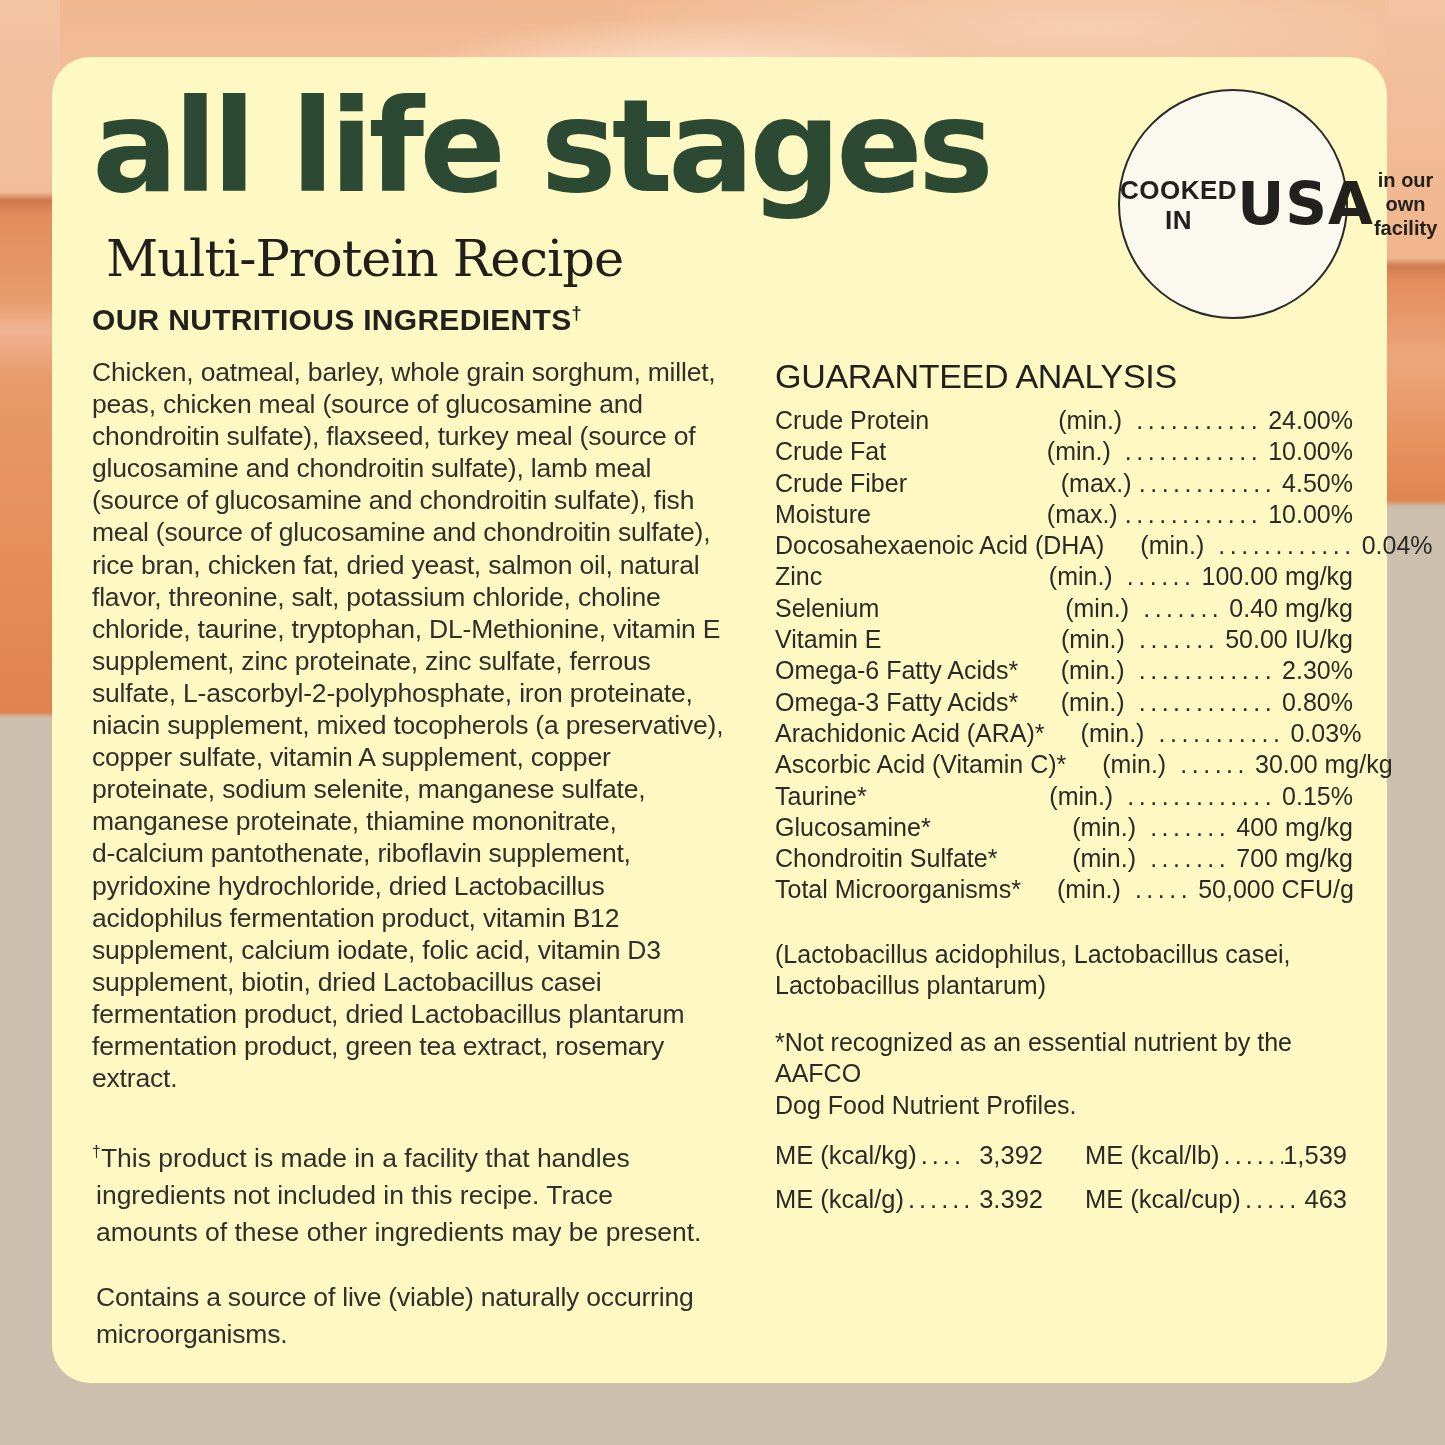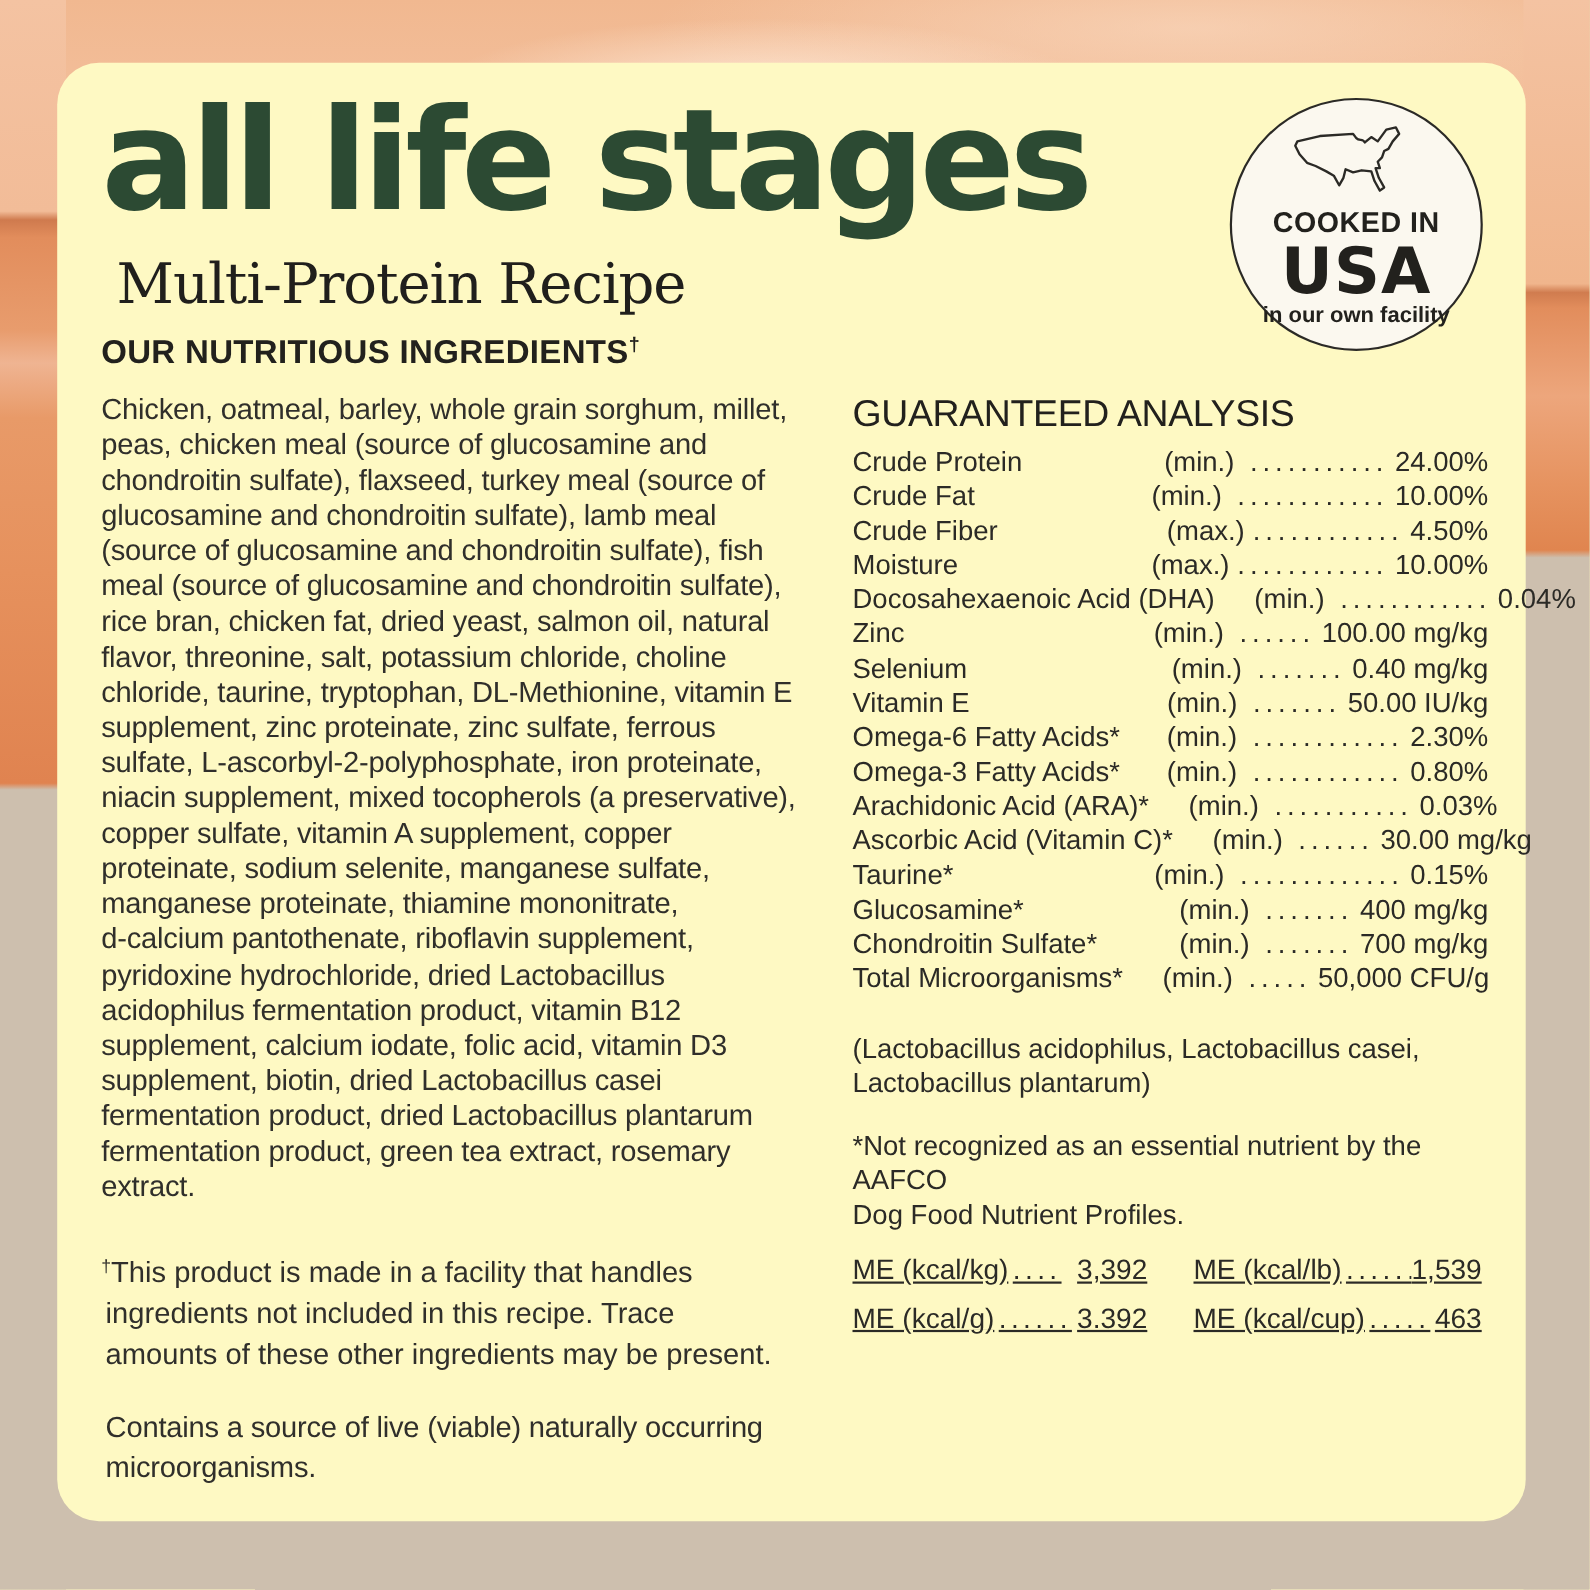--- a/index.html
+++ b/index.html
@@ -69,21 +69,21 @@
   .ing-footnote sup{font-size:16px;vertical-align:super;margin-left:-4px;}
   .ing-footnote span{white-space:pre-line;}
   .contains{
     position:absolute;left:44px;top:1222px;width:680px;
     font-size:26.5px;line-height:37px;
   }
   
   .badge{
     position:absolute;left:1066px;top:32px;width:226px;height:226px;
     border:2.5px solid #2b2a26;border-radius:50%;background:#fbf8ef;
-    display:flex;flex-direction:column;align-items:center;
+    display:flex;flex-direction:row;align-items:center;
     color:#22211d;text-align:center;
   }
   .badge svg{margin-top:20px;}
   .badge-line1{font-size:26px;font-weight:700;letter-spacing:.5px;line-height:30px;margin-top:2px;}
   .badge-line2{font-family:"DejaVu Sans",sans-serif;font-size:58px;font-weight:800;line-height:58px;letter-spacing:1px;text-align:right;}
   .badge-line3{font-size:20px;font-weight:700;line-height:24px;}
   
   .right-col{position:absolute;left:723px;top:300px;width:578px;color:#2b2a26;}
   .section-heading{
     margin:0;font-size:34px;font-weight:400;letter-spacing:-.3px;
@@ -95,21 +95,21 @@
   .ga-right{flex:0 0 252px;margin-left:auto;display:flex;align-items:flex-start;}
   .ga-qual{flex:0 0 72px;white-space:nowrap;}
   .ga-dots{flex:1 1 auto;overflow:hidden;white-space:nowrap;letter-spacing:4.5px;padding:0 6px;}
   .ga-value{flex:0 0 auto;white-space:nowrap;text-align:right;}
   .lacto{margin:33px 0 0 0;font-size:25px;line-height:31.5px;white-space:pre-line;}
   .ga-footnote{margin:25px 0 0 0;font-size:25px;line-height:31.5px;white-space:pre-line;}
   .cal-heading{margin-top:28px;}
   .cal-grid{
     margin-top:12px;display:grid;grid-template-columns:268px 262px;column-gap:42px;
   }
-  .cal-cell{display:flex;align-items:baseline;font-size:25.5px;line-height:44px;text-decoration:underline;}
+  .cal-cell{display:flex;align-items:baseline;font-size:25.5px;line-height:44px;}
   .cal-label{flex:0 0 auto;white-space:nowrap;}
   .cal-dots{flex:1 1 auto;overflow:hidden;white-space:nowrap;letter-spacing:4px;padding:0 4px;}
   .cal-value{flex:0 0 auto;white-space:nowrap;}
 </style>
 </head>
 <body>
 
 <div class="bg-top"></div>
 <div class="bg-strip left"></div>
 <div class="bg-strip right"></div>

